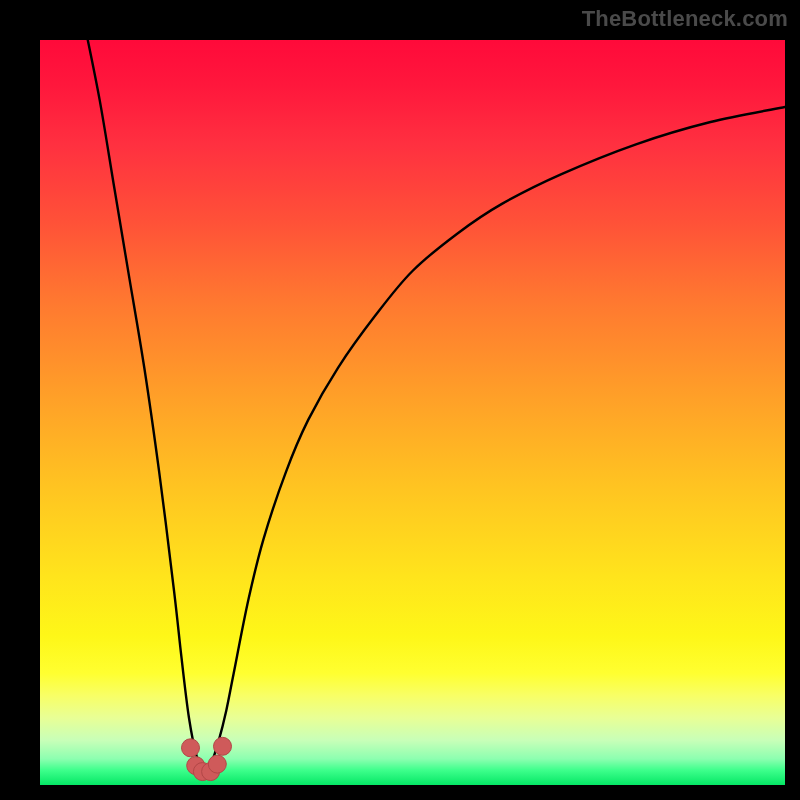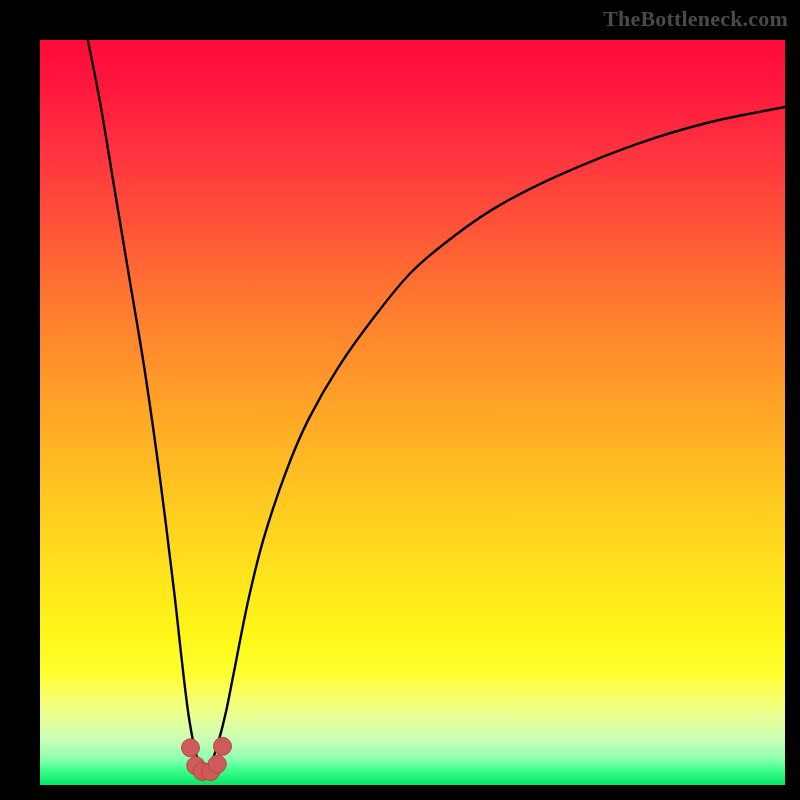--- a/index.html
+++ b/index.html
@@ -9,21 +9,20 @@
     height: 800px;
     overflow: hidden;
     background: #000;
     font-family: Arial, Helvetica, sans-serif;
   }
   .frame {
     position: absolute;
     left: 0; top: 0;
     width: 800px; height: 799px;
     background: #000;
-    font-family: Liberation Serif, serif;
   }
   .plot-area {
     position: absolute;
     left: 40px;
     top: 40px;
     width: 745px;
     height: 745px;
     overflow: hidden;
   }
   .gradient-bg {

